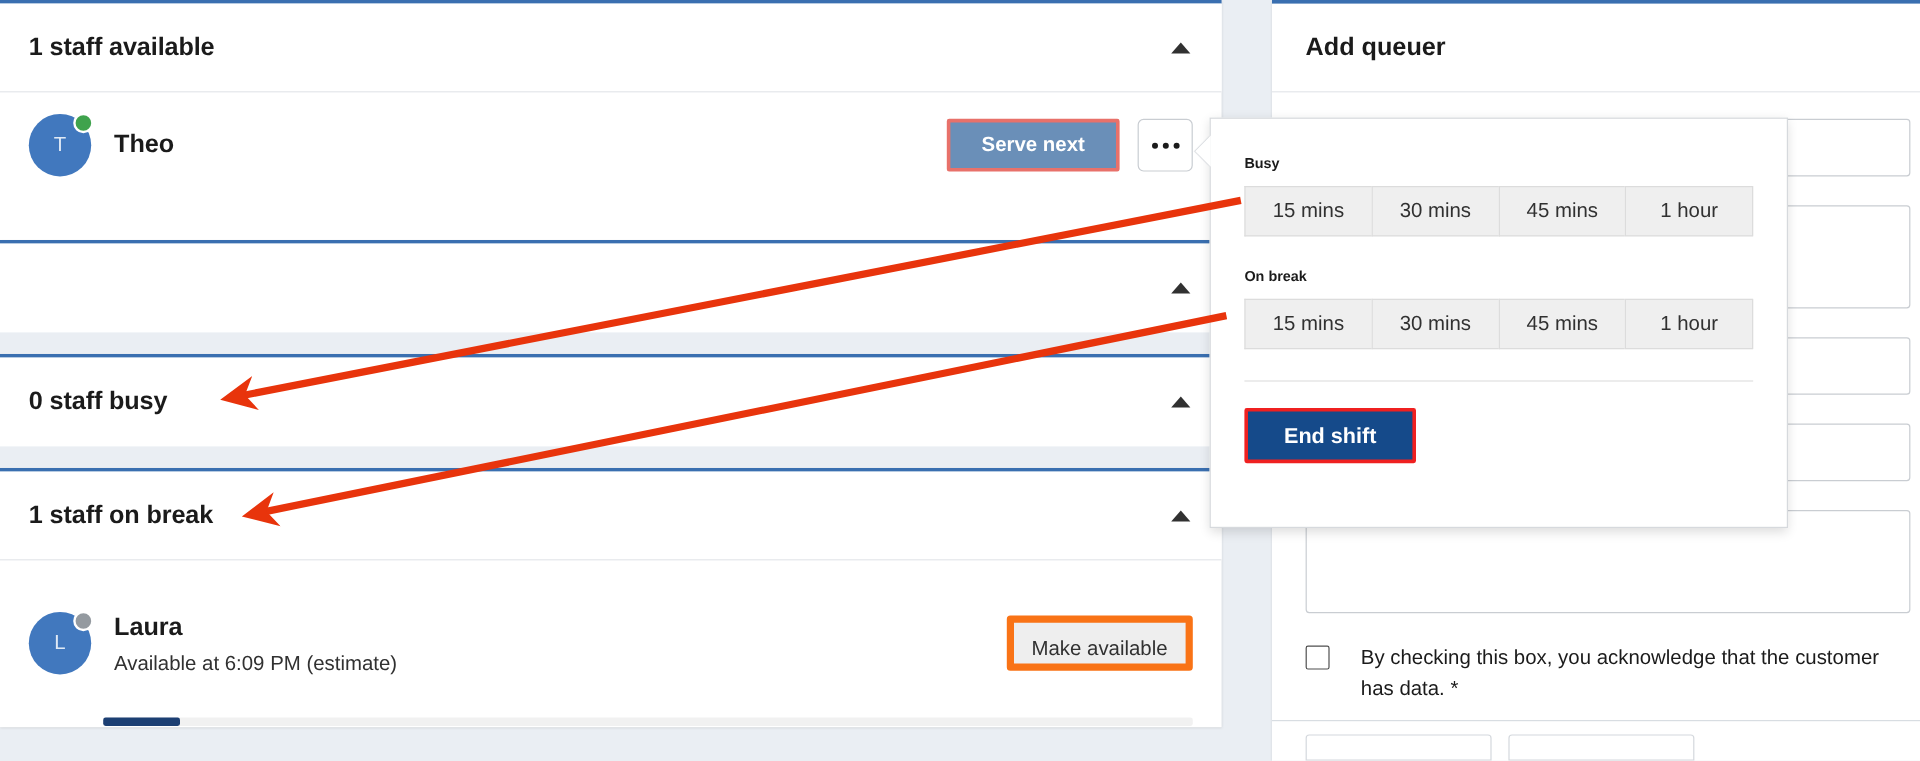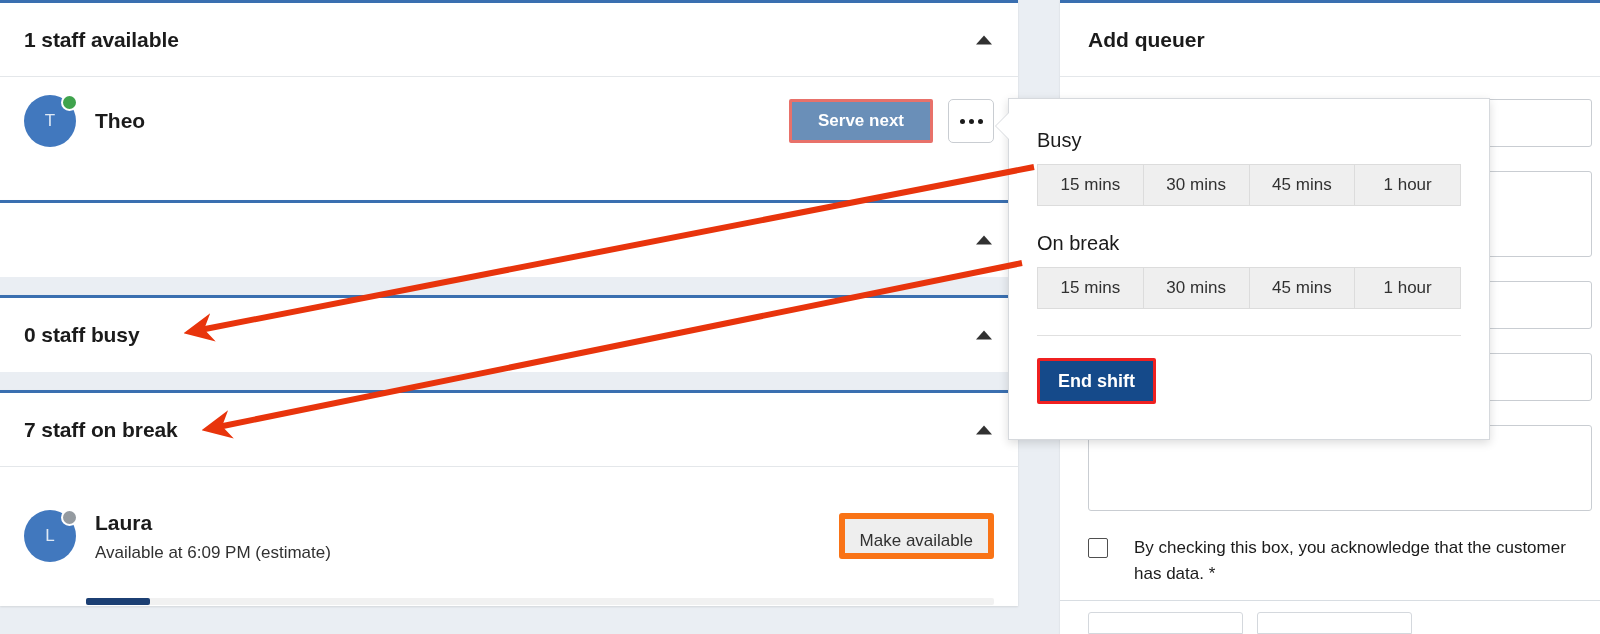--- a/index.html
+++ b/index.html
@@ -155,34 +155,34 @@
     z-index: 40;
   }
   .pop-caret {
     position: absolute; left: -13px; top: 14px;
     width: 0; height: 0;
     border-top: 13px solid transparent;
     border-bottom: 13px solid transparent;
     border-right: 13px solid #ffffff;
     filter: drop-shadow(-1px 0 0 #d6d9dd);
   }
-  .pop-label { font-size: 20px; font-weight: 400; color: #1b1b1b; margin-bottom: 12px; }
+  .pop-label { font-size: 12px; font-weight: 700; color: #1b1b1b; margin-bottom: 12px; }
   .seg-group { display: flex; margin-bottom: 26px; }
   .seg {
     flex: 1; height: 42px; line-height: 40px; text-align: center;
     background: #efefef; border: 1px solid #dcdcdc; border-right: none;
     font-size: 17px; color: #313131; cursor: pointer;
   }
   .seg:last-child { border-right: 1px solid #dcdcdc; }
   .pop-divider { height: 1px; background: #e0e0e0; margin: 6px 0 22px 0; }
   .btn-endshift {
     display: inline-block;
     background: #154a8a; border: 3px solid #ef2020; color: #ffffff;
     font-size: 18px; font-weight: 700;
-    padding: 0 18px; height: 46px; line-height: 40px;
+    padding: 0 30px; height: 46px; line-height: 40px;
     border-radius: 2px; cursor: pointer;
   }
 
   
   .anno { position: absolute; left: 0; top: 0; width: 1600px; height: 634px; pointer-events: none; z-index: 90; }
 </style>
 </head>
 <body>
 
 <div id="root">
@@ -221,21 +221,21 @@
 
     <div class="card" style="top:295px; height:74px;">
       <div class="card-header no-border">
         <span class="card-title">0 staff busy</span>
         <span class="chev"></span>
       </div>
     </div>
 
     <div class="card" style="top:390px; height:216px;">
       <div class="card-header">
-        <span class="card-title">7 staff on break</span>
+        <span class="card-title">1 staff on break</span>
         <span class="chev"></span>
       </div>
       <div class="staff-row" style="min-height:138px;">
         <div class="avatar-wrap">
           <div class="avatar">L</div>
           <span class="status-dot away"></span>
         </div>
         <div class="staff-info">
           <div class="staff-name">Laura</div>
           <div class="staff-sub">Available at 6:09 PM (estimate)</div>

